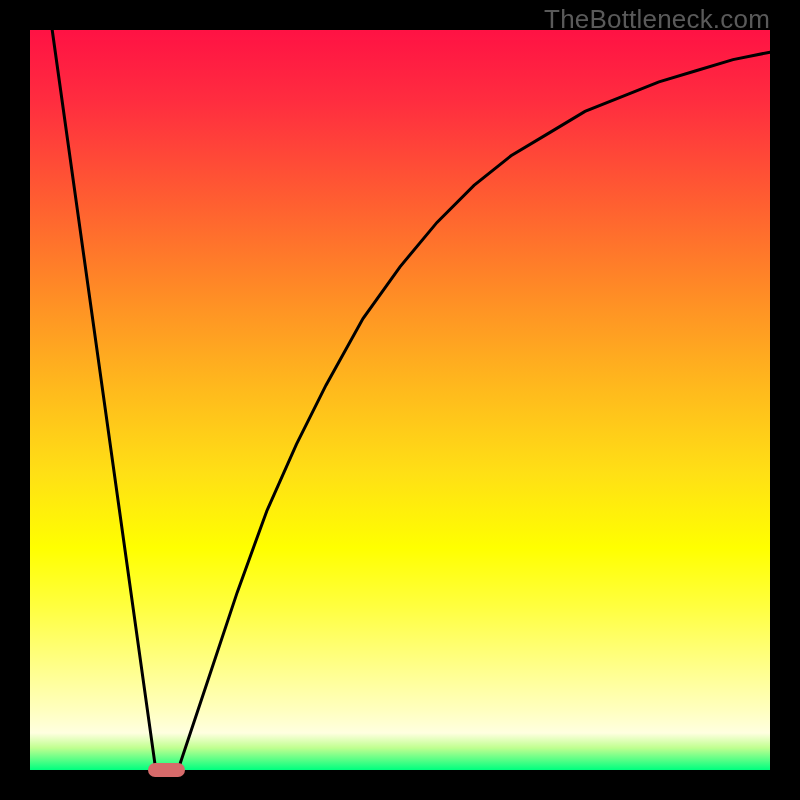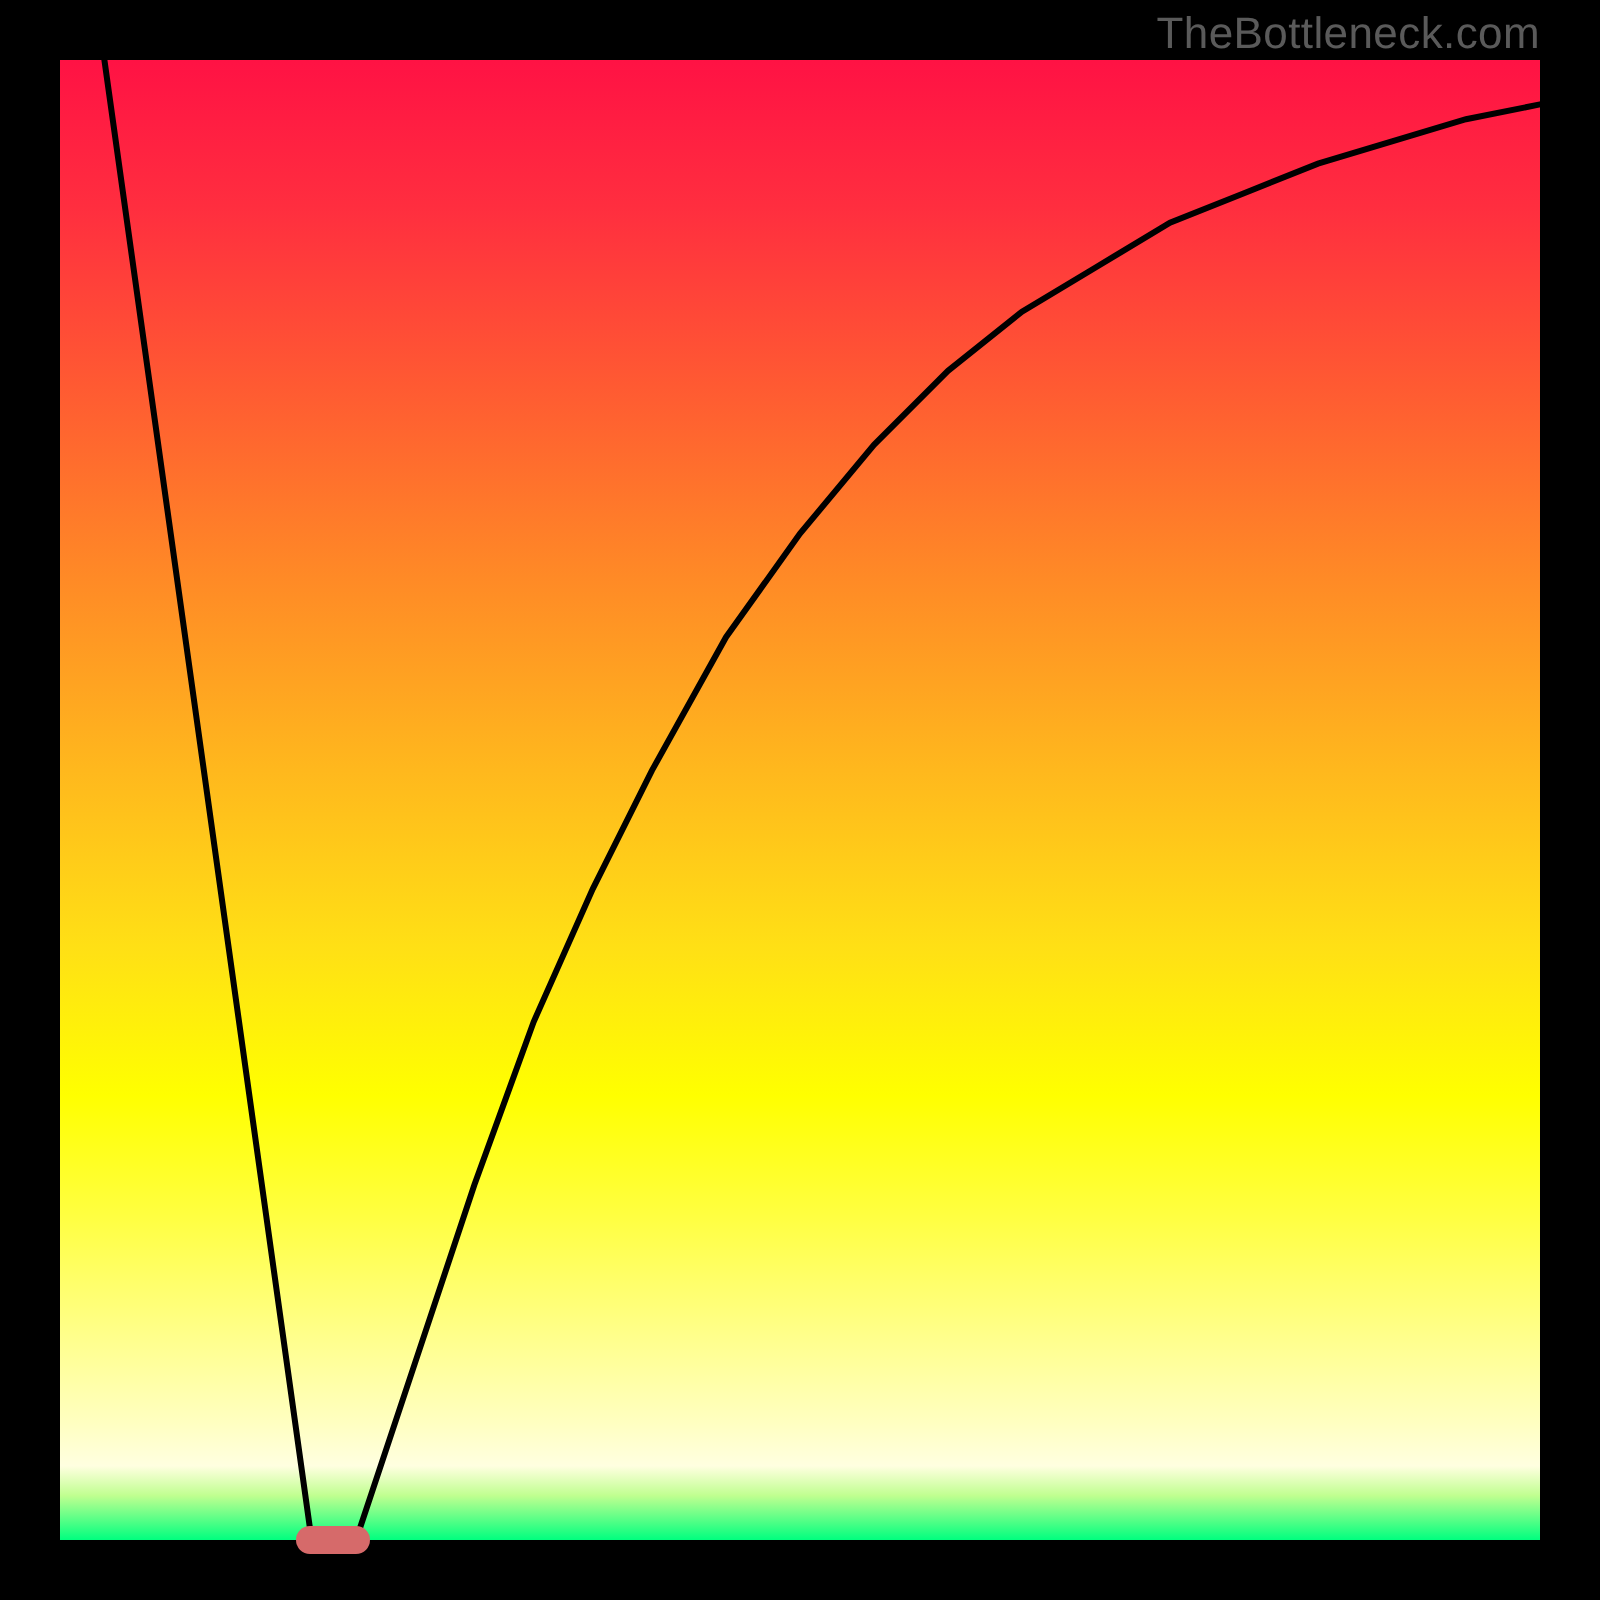--- a/index.html
+++ b/index.html
@@ -38,21 +38,21 @@
       #ffffe0 95%,
       #c0ff90 97%,
       #00ff7f 100%
     );
   }
   .watermark {
     position: absolute;
     top: 4px;
     right: 30px;
     color: #5a5a5a;
-    font-size: 22px;
+    font-size: 26px;
     font-weight: 500;
     letter-spacing: 0.2px;
     user-select: none;
   }
   svg.curves {
     position: absolute;
     left: 0;
     top: 0;
     width: 740px;
     height: 740px;

